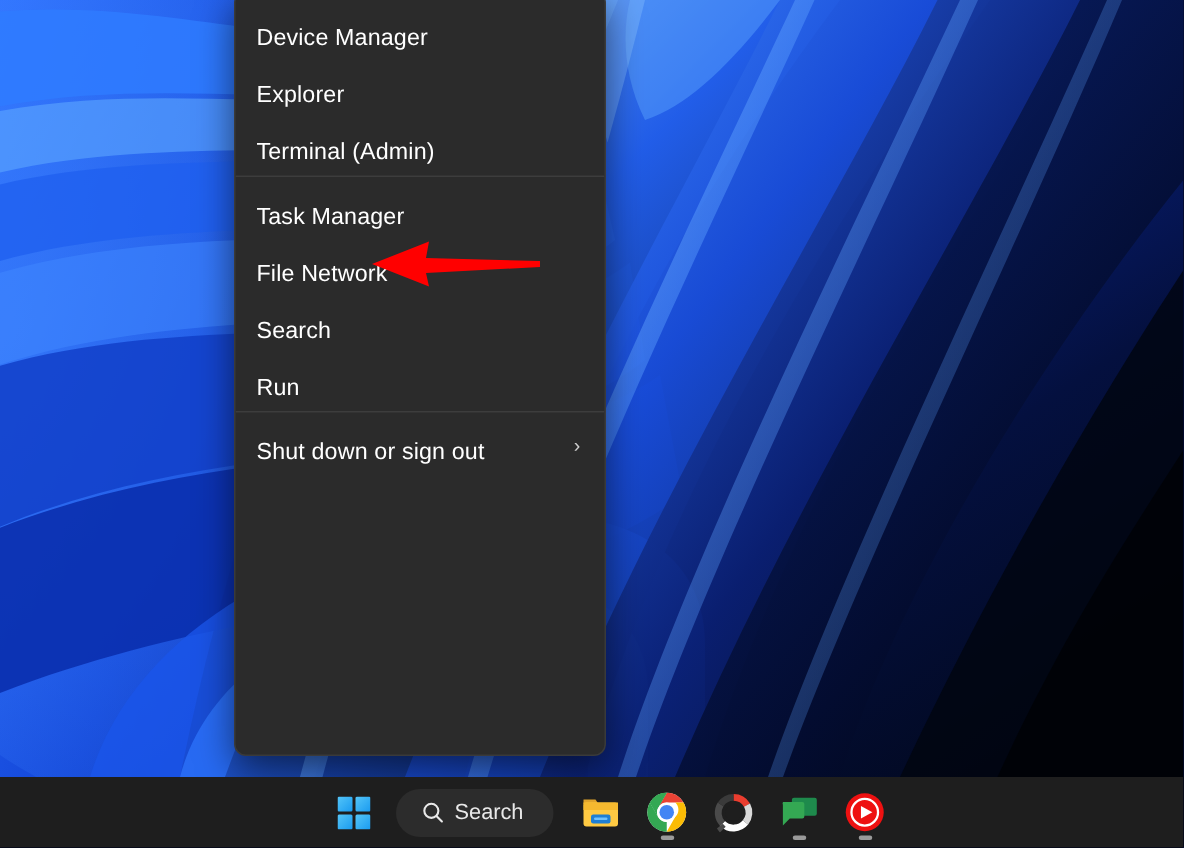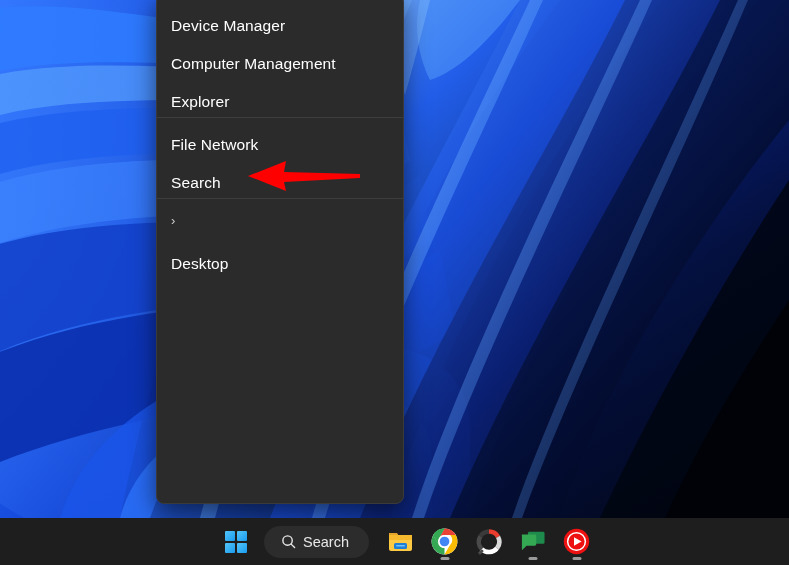--- a/index.html
+++ b/index.html
@@ -216,46 +216,50 @@
     </svg>
   </div>
 
   <div id="context-menu">
 
     <div class="menu-group">
       <div class="menu-item">
         <span class="label">Device Manager</span>
       </div>
       <div class="menu-item">
-        <span class="label">Computer Management</span>
-      </div>
-      <div class="menu-item">
         <span class="label">Explorer</span>
       </div>
+      <div class="menu-item">
+        <span class="label">Terminal (Admin)</span>
+      </div>
     </div>
 
     <div class="menu-sep"></div>
 
     <div class="menu-group">
       <div class="menu-item">
+        <span class="label">Task Manager</span>
+      </div>
+      <div class="menu-item">
         <span class="label">File Network</span>
       </div>
       <div class="menu-item">
         <span class="label">Search</span>
       </div>
+      <div class="menu-item">
+        <span class="label">Run</span>
+      </div>
     </div>
 
     <div class="menu-sep"></div>
 
     <div class="menu-group">
       <div class="menu-item">
+        <span class="label">Shut down or sign out</span>
         <span class="chevron">›</span>
-      </div>
-      <div class="menu-item">
-        <span class="label">Desktop</span>
       </div>
     </div>
   </div>
 
   <svg id="arrow-annotation" viewBox="0 0 116 36">
     <polygon points="2,18 40,3 38,14 114,16 114,20 38,24 40,33" fill="#ff0000"></polygon>
   </svg>
 
   <div id="taskbar">
     <div id="taskbar-items">

